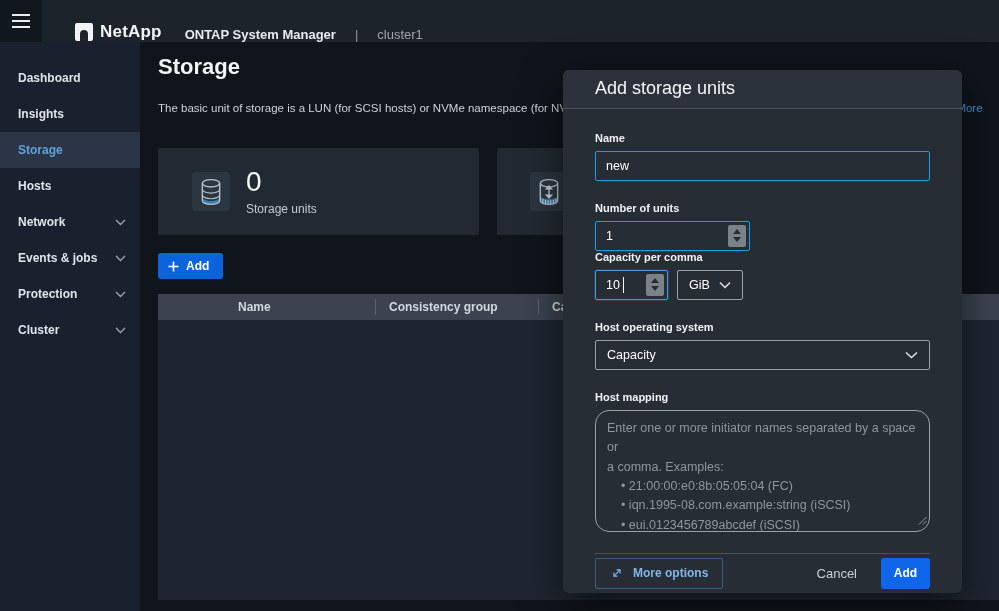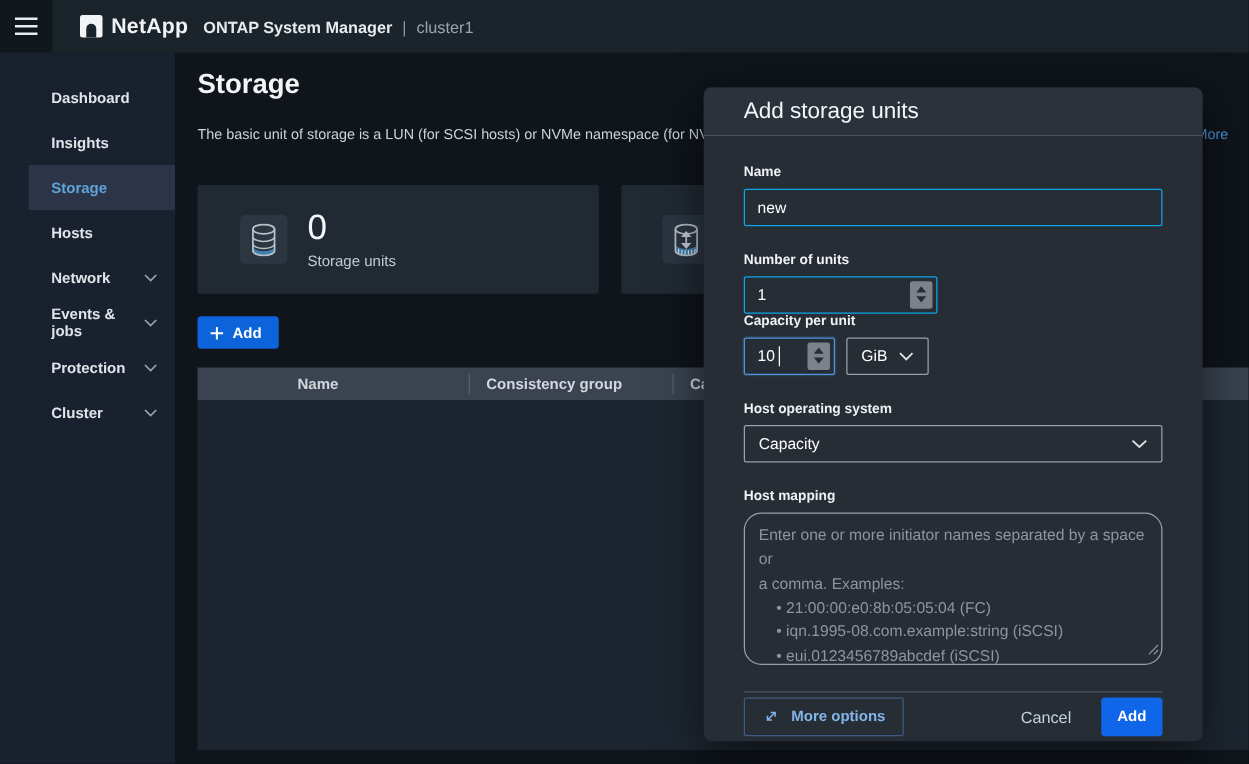--- a/index.html
+++ b/index.html
@@ -4,36 +4,36 @@
 <style>
   * { margin:0; padding:0; box-sizing:border-box; }
   html,body { width:999px; height:611px; overflow:hidden; }
   body {
     font-family:"Liberation Sans","DejaVu Sans",sans-serif;
     background:#0f151b; color:#eef1f4; position:relative;
   }
 
   
   .topbar { position:absolute; top:0; left:0; right:0; height:42px;
-    background:#1c242b; display:flex; align-items:center; z-index:5; }
+    background:#1c242b; display:flex; align-items:flex-end; z-index:5;gap:11px; }
   .hamburger { width:42px; height:42px; background:#10171d; display:flex;
     flex-direction:column; justify-content:center; align-items:center; gap:4px; cursor:pointer; }
   .hamburger span { display:block; width:18px; height:2px; background:#e8ecef; }
   .brand { display:flex; align-items:center; gap:7px; margin-left:22px; }
   .logo-mark { width:18px; height:18px; background:#f2f4f6; border-radius:2px; position:relative; }
   .logo-mark::after { content:""; position:absolute; left:5px; top:7px; width:8px; height:11px;
     background:#1c242b; border-radius:4px 4px 0 0; }
   .brand-name { font-size:17px; font-weight:bold; color:#f2f4f6; letter-spacing:.2px; }
   .app-title { margin-left:12px; font-size:13px; font-weight:bold; color:#e7ebee; }
   .sep { margin:0 8px; color:#8b969f; font-size:13px; }
   .cluster { color:#9aa5ad; font-size:13px; }
 
   
   .sidebar { position:absolute; top:42px; left:0; bottom:0; width:140px;
-    background:#1a212e; padding-top:18px; z-index:4;padding-left:23px; }
+    background:#1a212e; padding-top:18px; z-index:4; }
   .nav-item { height:36px; display:flex; align-items:center; padding:0 14px 0 18px;
     font-size:12px; font-weight:bold; color:#dfe4e9; cursor:pointer; }
   .nav-item .chev { margin-left:auto; color:#9aa4ae; display:flex; }
   .nav-item.selected { background:#2c3447; color:#61a3d8; }
 
   
   .main { position:absolute; top:42px; left:140px; right:0; bottom:0; background:#0f151b; }
   .page-title { position:absolute; top:12px; left:18px; font-size:22px; font-weight:bold; color:#f2f4f6; }
   .page-desc { position:absolute; top:60px; left:18px; right:0; font-size:11.5px; color:#ccd3d9;
     white-space:nowrap; overflow:hidden; }
@@ -256,21 +256,21 @@
         <label class="field-label">Number of units</label>
         <div class="stepper-wrap">
           <input class="text-input units-input" type="text" value="1" style="">
           <div class="spinner">
             <div class="tri-up"></div>
             <div class="tri-down"></div>
           </div>
         </div>
       </div>
       <div class="col-cap">
-        <label class="field-label">Capacity per unit</label>
+        <label class="field-label">Capacity per comma</label>
         <div class="cap-inputs">
           <div class="stepper-wrap">
             <input class="text-input cap-input focused" type="text" value="10" style="">
             <div class="caret"></div>
             <div class="spinner">
               <div class="tri-up"></div>
               <div class="tri-down"></div>
             </div>
           </div>
           <div class="select unit-select">

